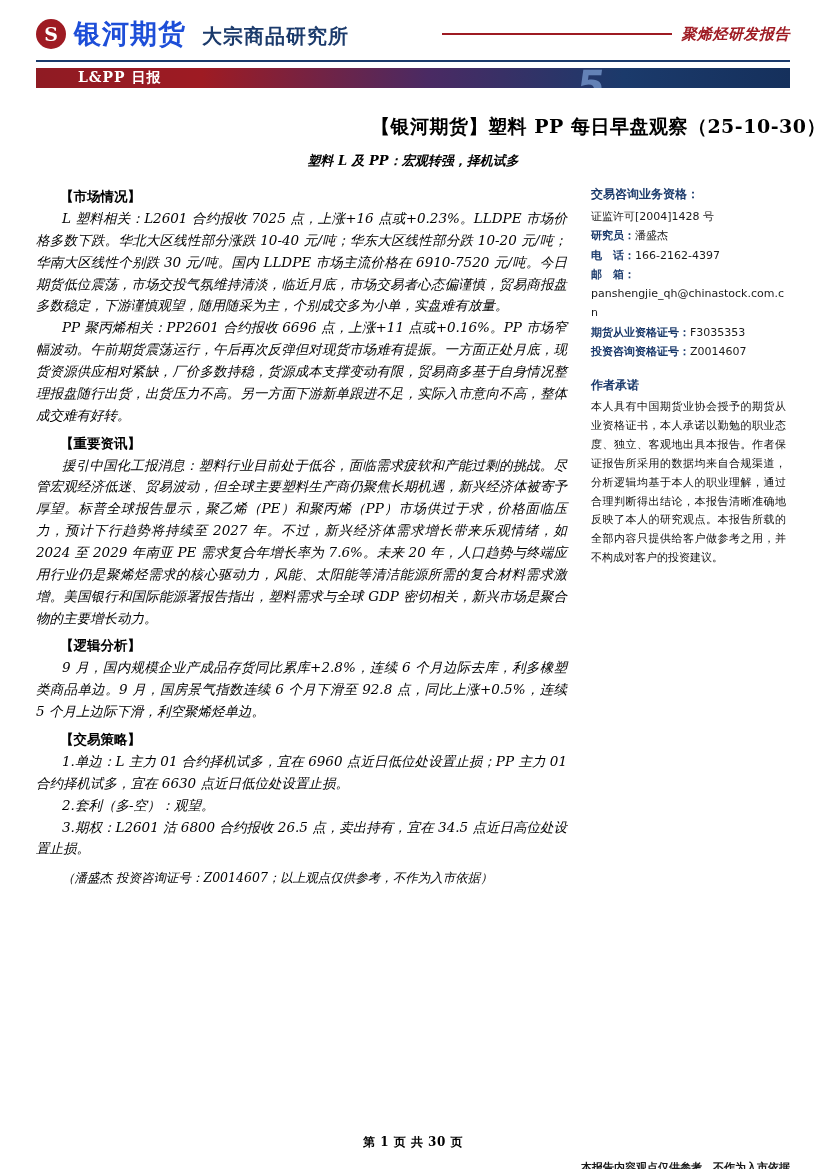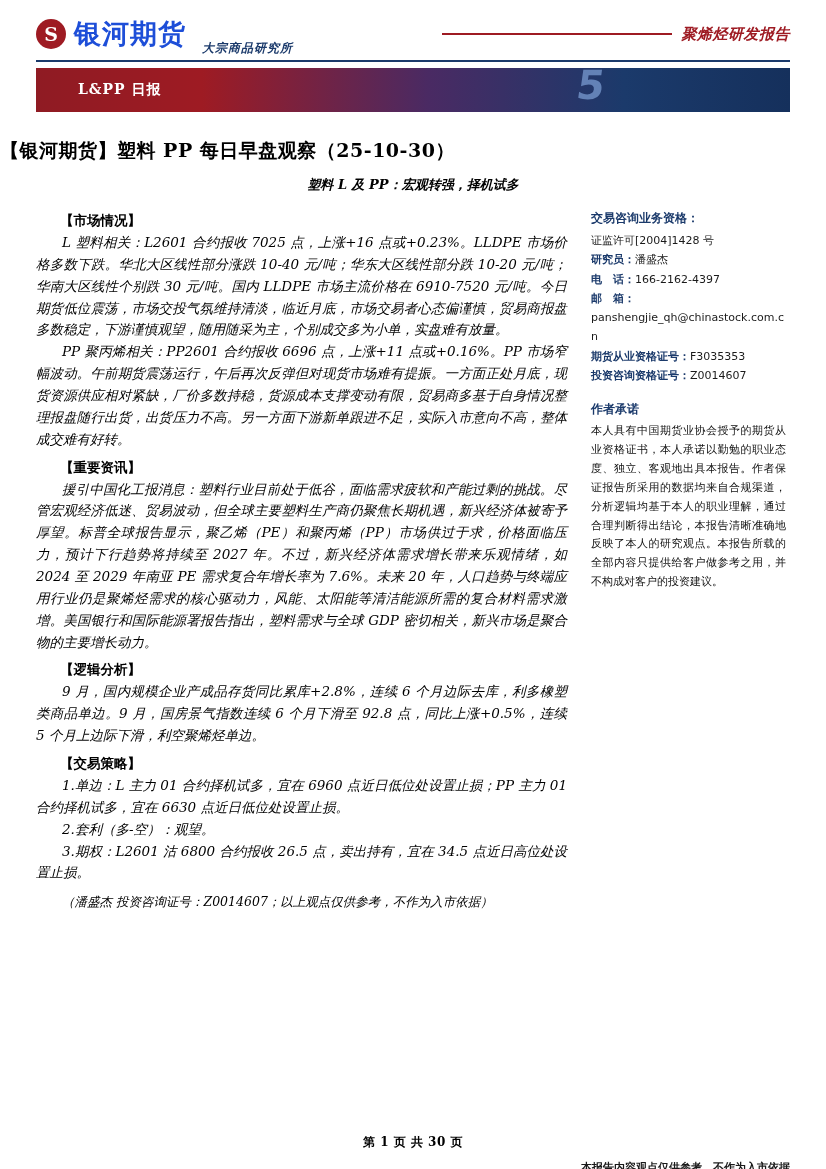--- a/index.html
+++ b/index.html
@@ -51,28 +51,27 @@
     line-height: 1;
   }
   .logo-text {
     font-family: "DejaVu Serif", "Liberation Serif", serif;
     font-size: 27px;
     font-weight: bold;
     color: #1d4ed8;
     letter-spacing: 1px;
   }
   .masthead-sub {
-    font-size: 12px;
+    font-size: 20px;
     font-weight: bold;
     color: #1b3a6b;
     margin-left: 16px;
     letter-spacing: 1px;
     align-self: flex-end;
-    padding-bottom: 3px;
-    font-style: italic;
+    padding-bottom: 10px;
   }
   .masthead-right {
     margin-left: auto;
     display: flex;
     align-items: center;
     gap: 10px;
   }
   .masthead-rule {
     width: 230px;
     height: 2px;
@@ -89,21 +88,21 @@
   .hr-main {
     margin: 0 36px;
     height: 2px;
     background: #1b3a6b;
   }
 
   
   .banner {
     position: relative;
     margin: 6px 36px 0 36px;
-    height: 44px;
+    height: 20px;
     background: linear-gradient(90deg, #8f1b23 0%, #9e1b23 22%, #4a2a63 52%, #1b3a6b 78%, #15305c 100%);
     display: flex;
     align-items: center;
     overflow: hidden;
   }
   .banner-label {
     color: #fff;
     font-size: 14px;
     font-weight: bold;
     padding-left: 42px;
@@ -116,21 +115,21 @@
     font-size: 40px;
     color: #6f8fc4;
     font-weight: bold;
     font-family: "DejaVu Sans", sans-serif;
     transform: skewX(-8deg);
     opacity: 0.85;
   }
 
   
   .doc-title {
-    text-align: left;
+    text-align: right;
     font-size: 19px;
     font-weight: bold;
     margin: 26px 0 0 0;
     letter-spacing: 0.5px;
   }
   .doc-subtitle {
     text-align: center;
     font-size: 13px;
     font-weight: bold;
     font-style: italic;

